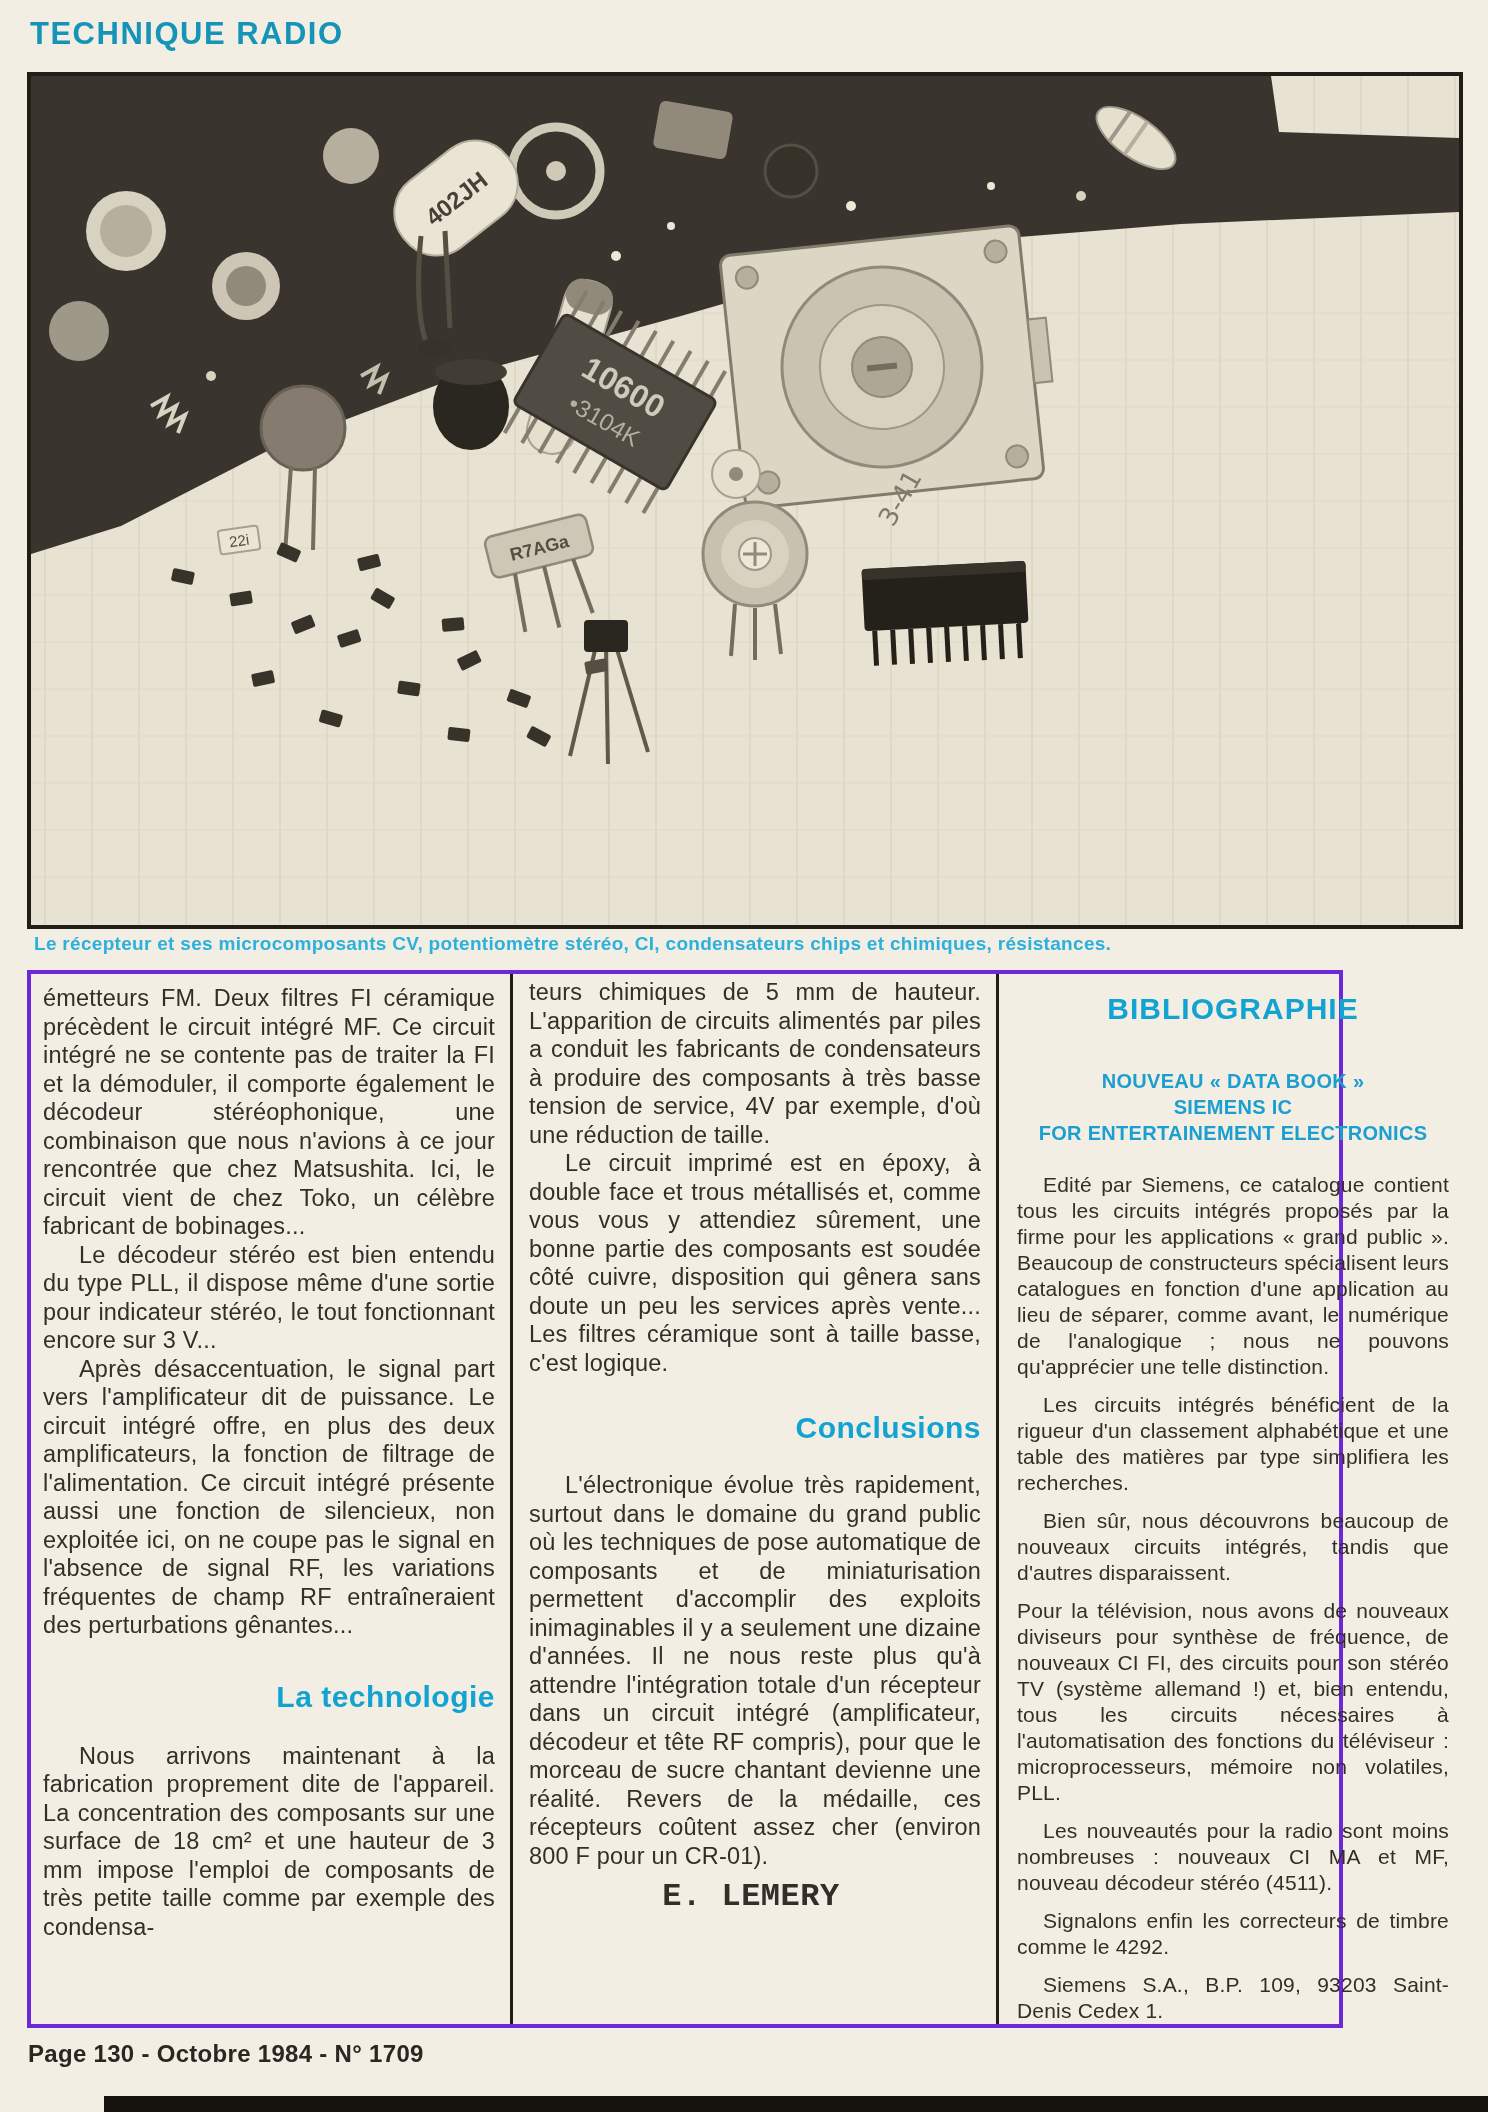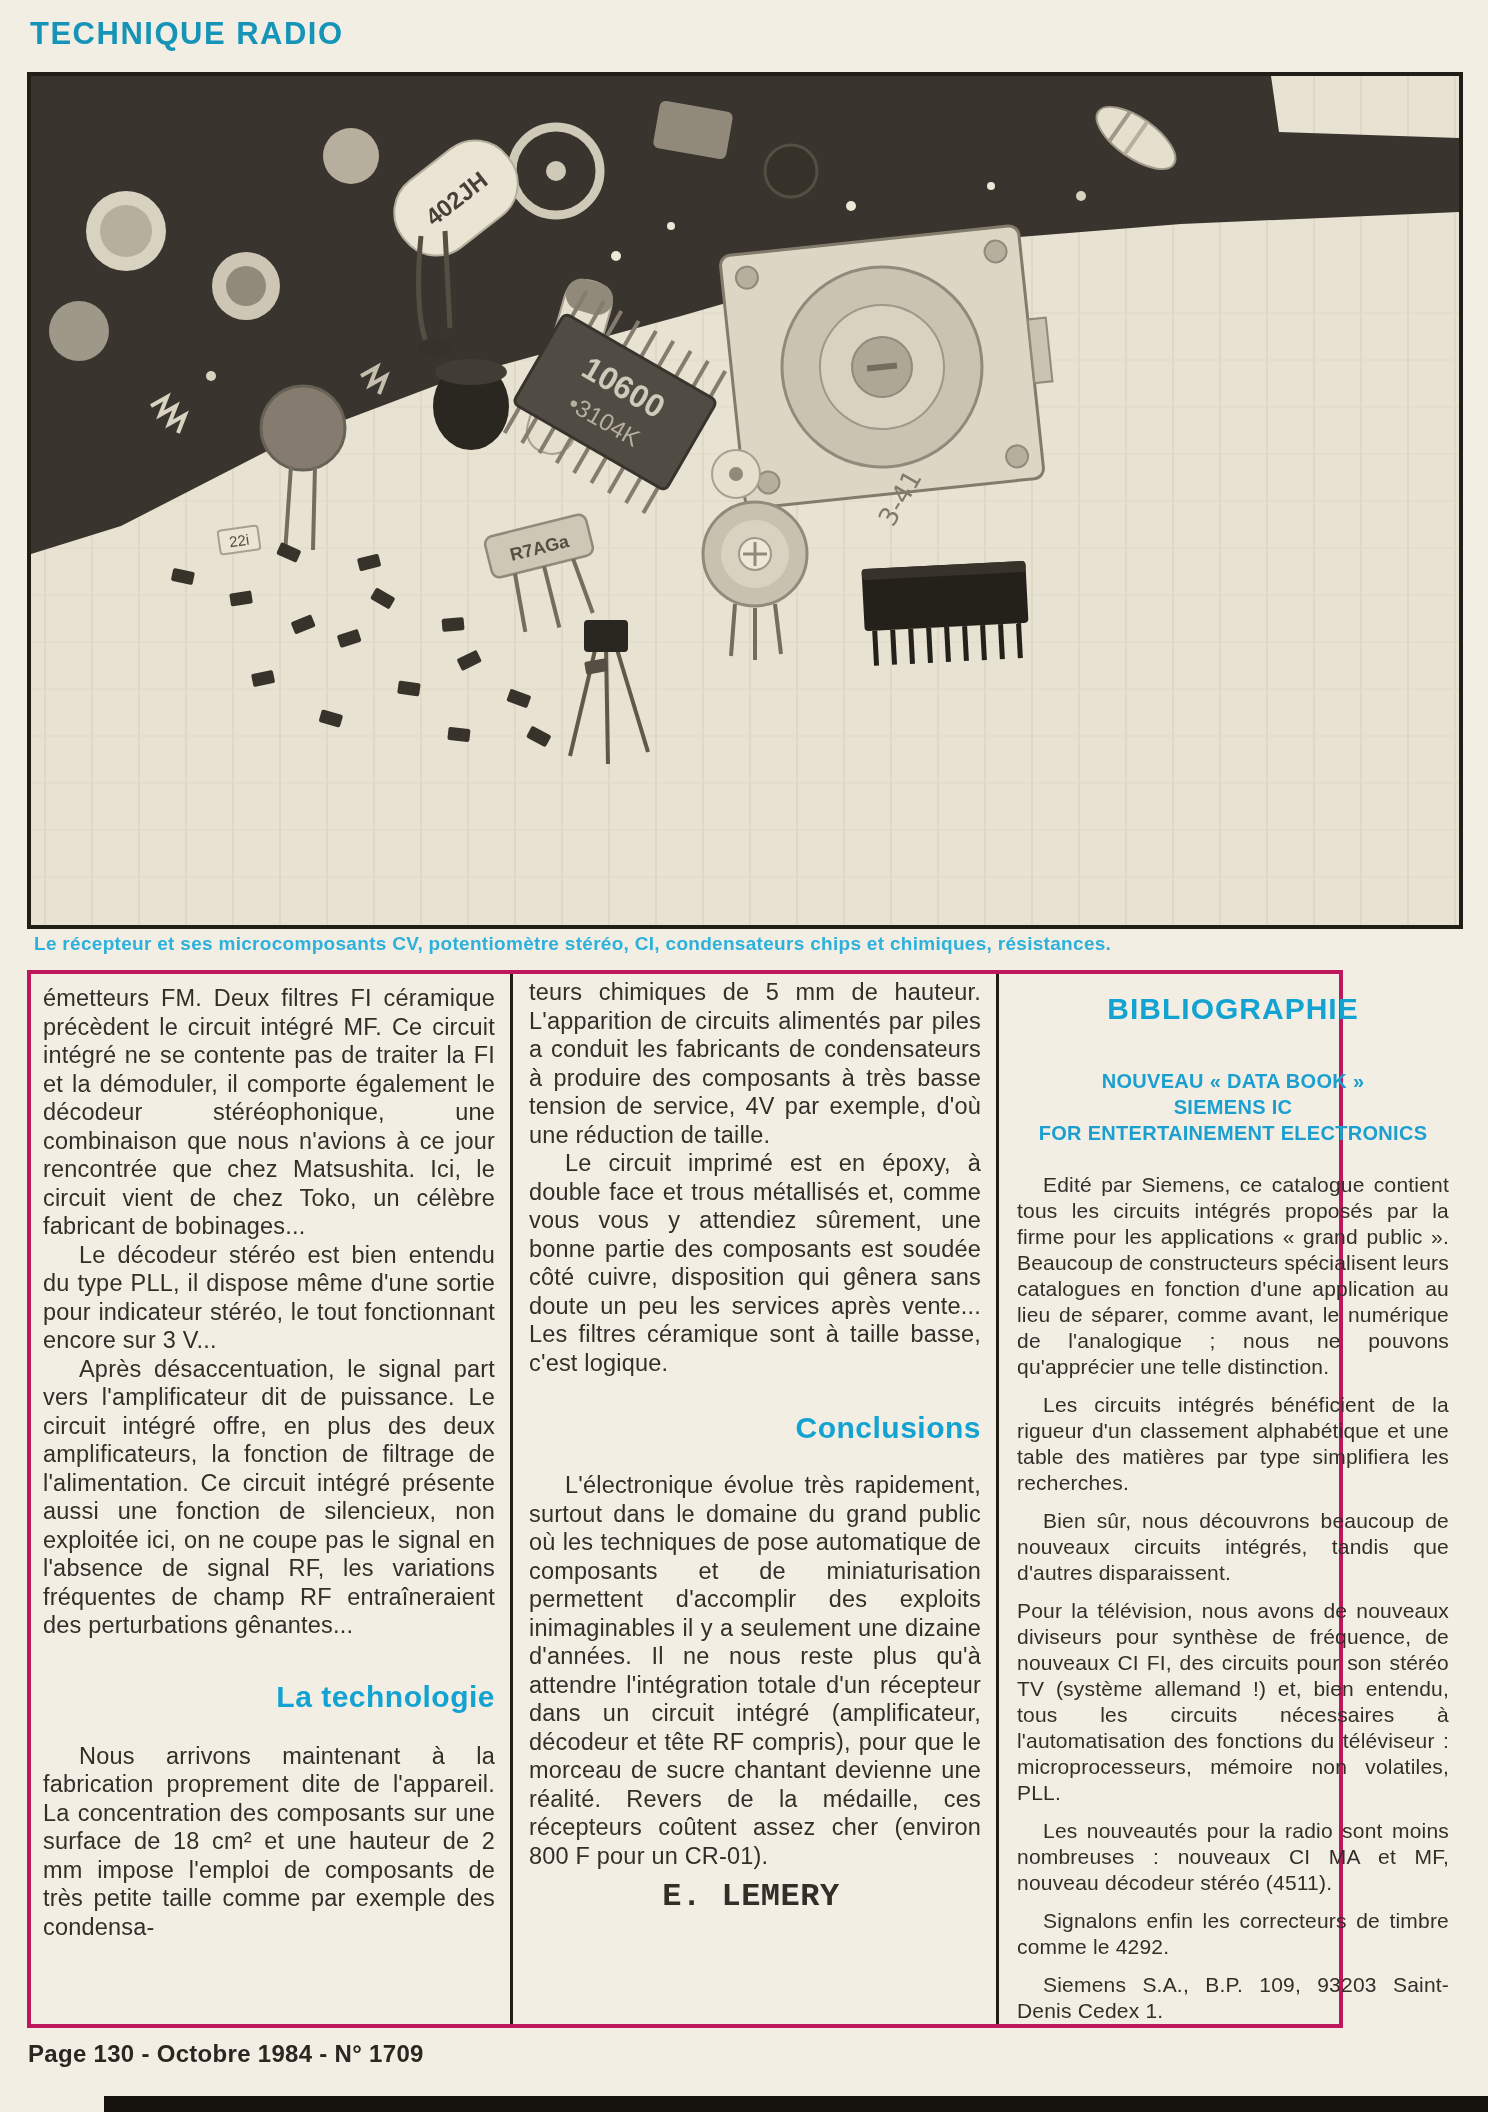--- a/index.html
+++ b/index.html
@@ -18,21 +18,21 @@
     position:absolute;left:27px;top:72px;width:1436px;height:857px;
     border:4px solid #211d17;background:#e9e4d4;box-sizing:border-box;
   }
   .photo-frame svg{display:block;}
   .photo-caption{
     position:absolute;left:34px;top:933px;width:1410px;
     font-size:19px;font-weight:bold;color:#2cb0dc;letter-spacing:0.3px;
   }
   .text-frame{
     position:absolute;left:27px;top:970px;width:1316px;height:1058px;
-    border:4px solid #be185d;box-sizing:border-box;
+    border:4px solid #6d28d9;box-sizing:border-box;
   }
   .col{position:absolute;overflow:hidden;}
   .col-1{left:12px;top:10px;width:452px;height:1032px;}
   .col-2{left:498px;top:4px;width:452px;height:1036px;}
   .col-3{left:986px;top:6px;width:432px;height:1040px;}
   .divider{position:absolute;top:0;width:3px;height:1050px;background:#211d17;}
   .div-1{left:479px;}
   .div-2{left:965px;}
   .col p{
     margin:0;font-size:23.5px;line-height:28.5px;text-align:justify;
@@ -298,21 +298,21 @@
 </div>
 
 <div class="photo-caption">Le récepteur et ses microcomposants CV, potentiomètre stéréo, CI, condensateurs chips et chimiques, résistances.</div>
 
 <div class="text-frame">
   <div class="col col-1">
     <p>émetteurs FM. Deux filtres FI céramique précèdent le circuit intégré MF. Ce circuit intégré ne se contente pas de traiter la FI et la démoduler, il comporte également le décodeur stéréophonique, une combinaison que nous n'avions à ce jour rencontrée que chez Matsushita. Ici, le circuit vient de chez Toko, un célèbre fabricant de bobinages...</p>
     <p class="ind">Le décodeur stéréo est bien entendu du type PLL, il dispose même d'une sortie pour indicateur stéréo, le tout fonctionnant encore sur 3 V...</p>
     <p class="ind">Après désaccentuation, le signal part vers l'amplificateur dit de puissance. Le circuit intégré offre, en plus des deux amplificateurs, la fonction de filtrage de l'alimentation. Ce circuit intégré présente aussi une fonction de silencieux, non exploitée ici, on ne coupe pas le signal en l'absence de signal RF, les variations fréquentes de champ RF entraîneraient des perturbations gênantes...</p>
     <h2 class="section">La technologie</h2>
-    <p class="ind">Nous arrivons maintenant à la fabrication proprement dite de l'appareil. La concentration des composants sur une surface de 18 cm² et une hauteur de 2 mm impose l'emploi de composants de très petite taille comme par exemple des condensa-</p>
+    <p class="ind">Nous arrivons maintenant à la fabrication proprement dite de l'appareil. La concentration des composants sur une surface de 18 cm² et une hauteur de 3 mm impose l'emploi de composants de très petite taille comme par exemple des condensa-</p>
   </div>
 
   <div class="divider div-1"></div>
 
   <div class="col col-2">
     <p>teurs chimiques de 5 mm de hauteur. L'apparition de circuits alimentés par piles a conduit les fabricants de condensateurs à produire des composants à très basse tension de service, 4V par exemple, d'où une réduction de taille.</p>
     <p class="ind">Le circuit imprimé est en époxy, à double face et trous métallisés et, comme vous vous y attendiez sûrement, une bonne partie des composants est soudée côté cuivre, disposition qui gênera sans doute un peu les services après vente... Les filtres céramique sont à taille basse, c'est logique.</p>
     <h2 class="section">Conclusions</h2>
     <p class="ind">L'électronique évolue très rapidement, surtout dans le domaine du grand public où les techniques de pose automatique de composants et de miniaturisation permettent d'accomplir des exploits inimaginables il y a seulement une dizaine d'années. Il ne nous reste plus qu'à attendre l'intégration totale d'un récepteur dans un circuit intégré (amplificateur, décodeur et tête RF compris), pour que le morceau de sucre chantant devienne une réalité. Revers de la médaille, ces récepteurs coûtent assez cher (environ 800 F pour un CR-01).</p>
     <div class="signature">E. LEMERY</div>

